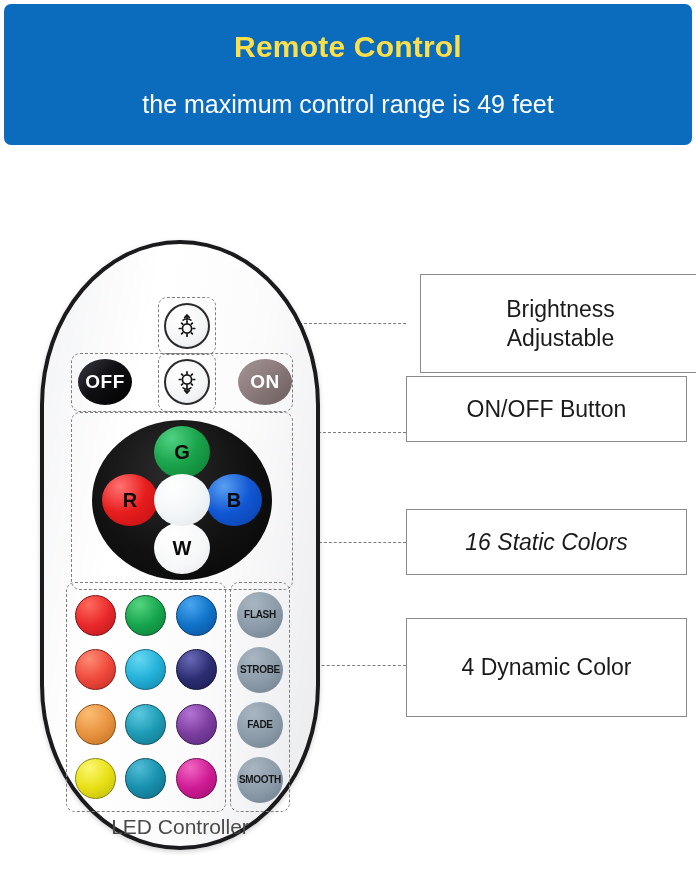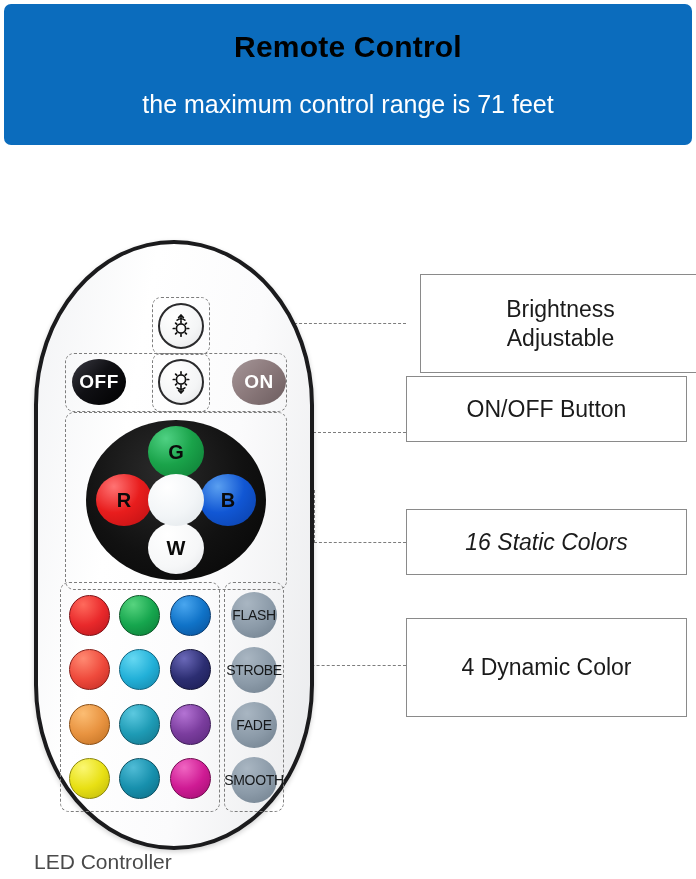--- a/index.html
+++ b/index.html
@@ -15,38 +15,38 @@
   .banner{
     position:absolute;left:4px;top:4px;
     width:688px;height:141px;
     background:#0b6cbd;
     border-radius:7px;
     display:flex;flex-direction:column;
     align-items:center;justify-content:center;
     box-sizing:border-box;
   }
   .banner-title{
-    color:#000000;
+    color:#fde047;
     font-size:30px;
     font-weight:bold;
     letter-spacing:0.2px;
     line-height:1.1;
     margin-bottom:28px;
     text-align:right;
   }
   .banner-sub{
     color:#ffffff;
     font-size:25px;
     font-weight:400;
     line-height:1.1;
   }
 
   
   .remote-wrap{
-    position:absolute;left:34px;top:240px;
+    position:absolute;left:40px;top:240px;
     width:336px;height:610px;
   }
   .remote-body{
     position:absolute;left:0;top:0;
     width:280px;height:610px;
     background:linear-gradient(100deg,#f2f3f5 0%,#ffffff 32%,#fbfbfc 62%,#e9eaec 100%);
     border:4px solid #1b1b1d;
     border-radius:140px/165px;
     box-sizing:border-box;
     box-shadow:0 2px 5px rgba(0,0,0,.18);
@@ -143,29 +143,29 @@
     position:absolute;left:190px;top:342px;
     width:60px;height:230px;
     display:flex;flex-direction:column;
     align-items:center;justify-content:space-around;
     padding:5px 0;box-sizing:border-box;
   }
   .mbtn{
     width:46px;height:46px;border-radius:50%;
     background:radial-gradient(circle at 35% 25%,#a9b6c2 0%,#8b9aa8 55%,#6e7d8b 100%);
     display:flex;align-items:center;justify-content:center;
-    color:#16181a;font-size:14px;font-weight:normal;
+    color:#16181a;font-size:10px;font-weight:bold;
     letter-spacing:-0.3px;
     box-sizing:border-box;
   }
 
   .brandlabel{
     position:absolute;left:0;top:575px;width:280px;
-    text-align:left;
-    font-size:21px;color:#4a4a4a;font-weight:400;margin-top:35px;
+    text-align:center;
+    font-size:21px;color:#4a4a4a;font-weight:400;
   }
 
   
   .callout{
     position:absolute;
     border:1.6px solid #8a8a8a;
     background:#ffffff;
     display:flex;align-items:center;justify-content:center;
     text-align:center;
     color:#1b1b1b;
@@ -181,21 +181,21 @@
   
   .conn{position:absolute;box-sizing:border-box;}
   .conn-h{border-top:1.4px dashed #7d7d7d;height:0;}
   .conn-v{border-left:1.4px dashed #7d7d7d;width:0;}
 </style>
 </head>
 <body>
 
 <div class="banner">
   <div class="banner-title">Remote Control</div>
-  <div class="banner-sub">the maximum control range is 71 feet</div>
+  <div class="banner-sub">the maximum control range is 49 feet</div>
 </div>
 
 <div class="conn conn-h" style="left:205px;top:323px;width:201px;"></div>
 <div class="conn conn-h" style="left:288px;top:432px;width:118px;"></div>
 <div class="conn conn-v" style="left:288px;top:380px;height:53px;"></div>
 <div class="conn conn-h" style="left:314px;top:542px;width:92px;"></div>
 <div class="conn conn-v" style="left:314px;top:490px;height:53px;"></div>
 <div class="conn conn-h" style="left:286px;top:665px;width:120px;"></div>
 <div class="conn conn-v" style="left:286px;top:600px;height:66px;"></div>
 

